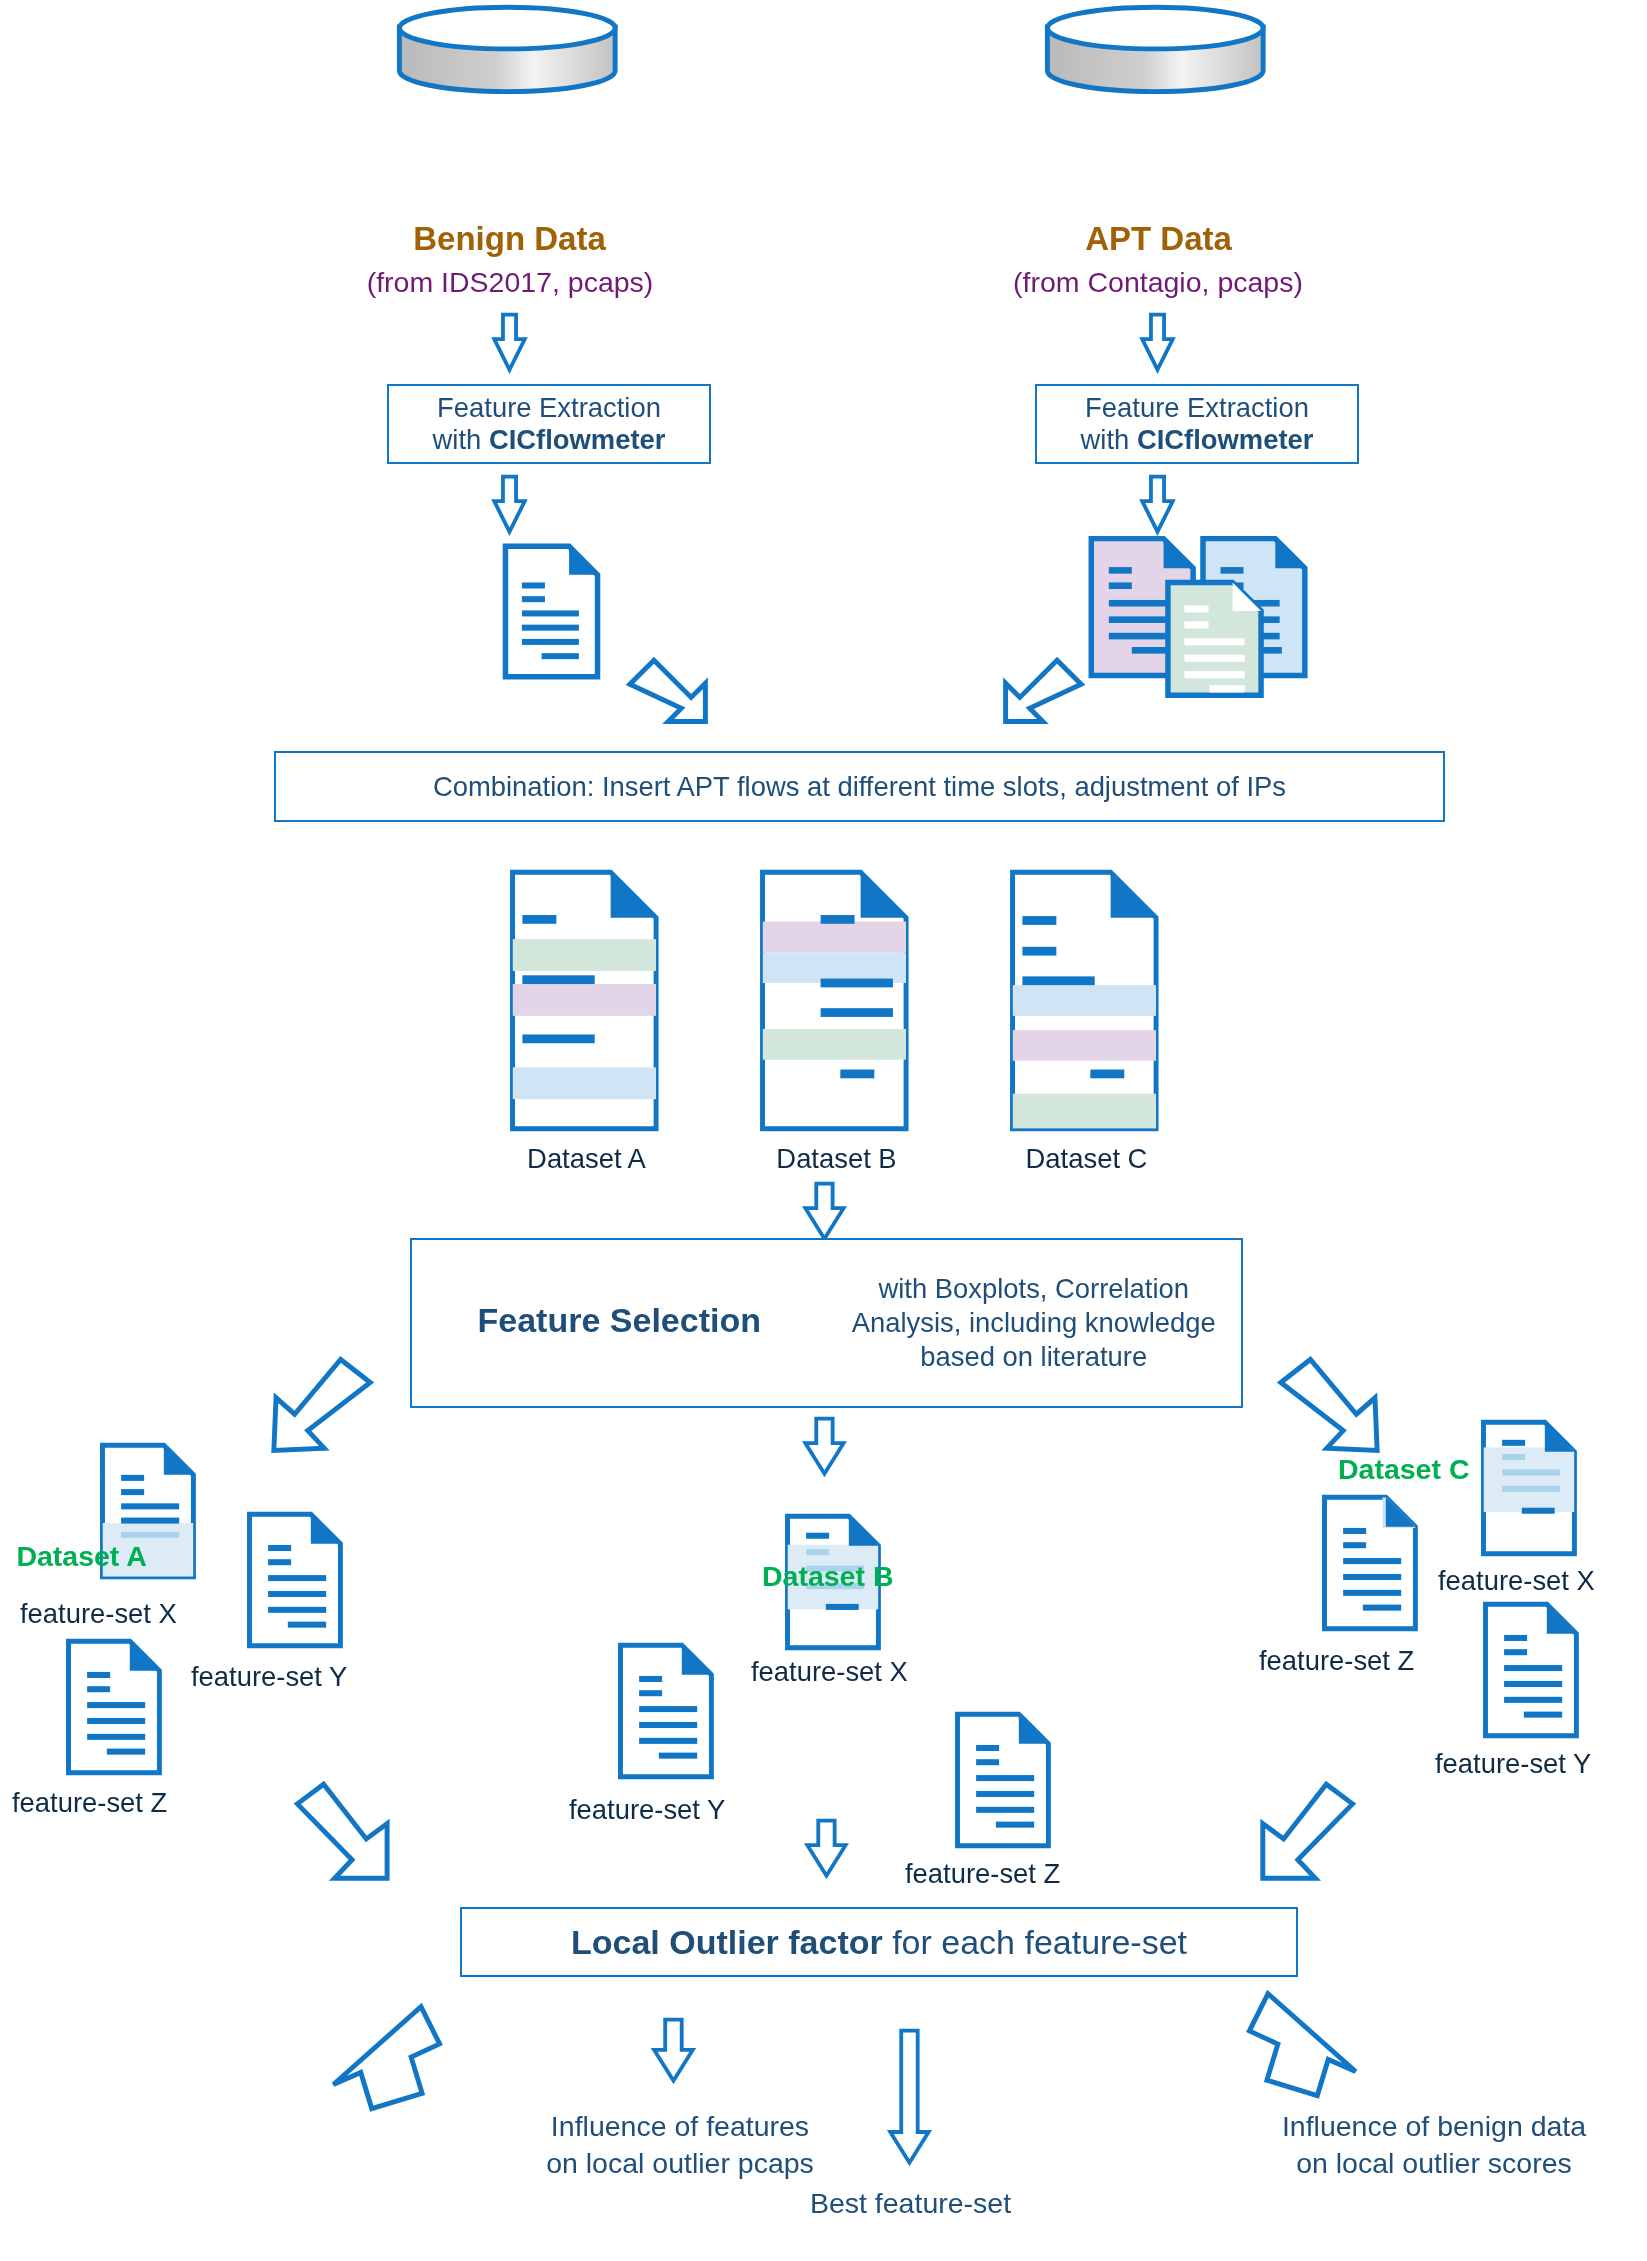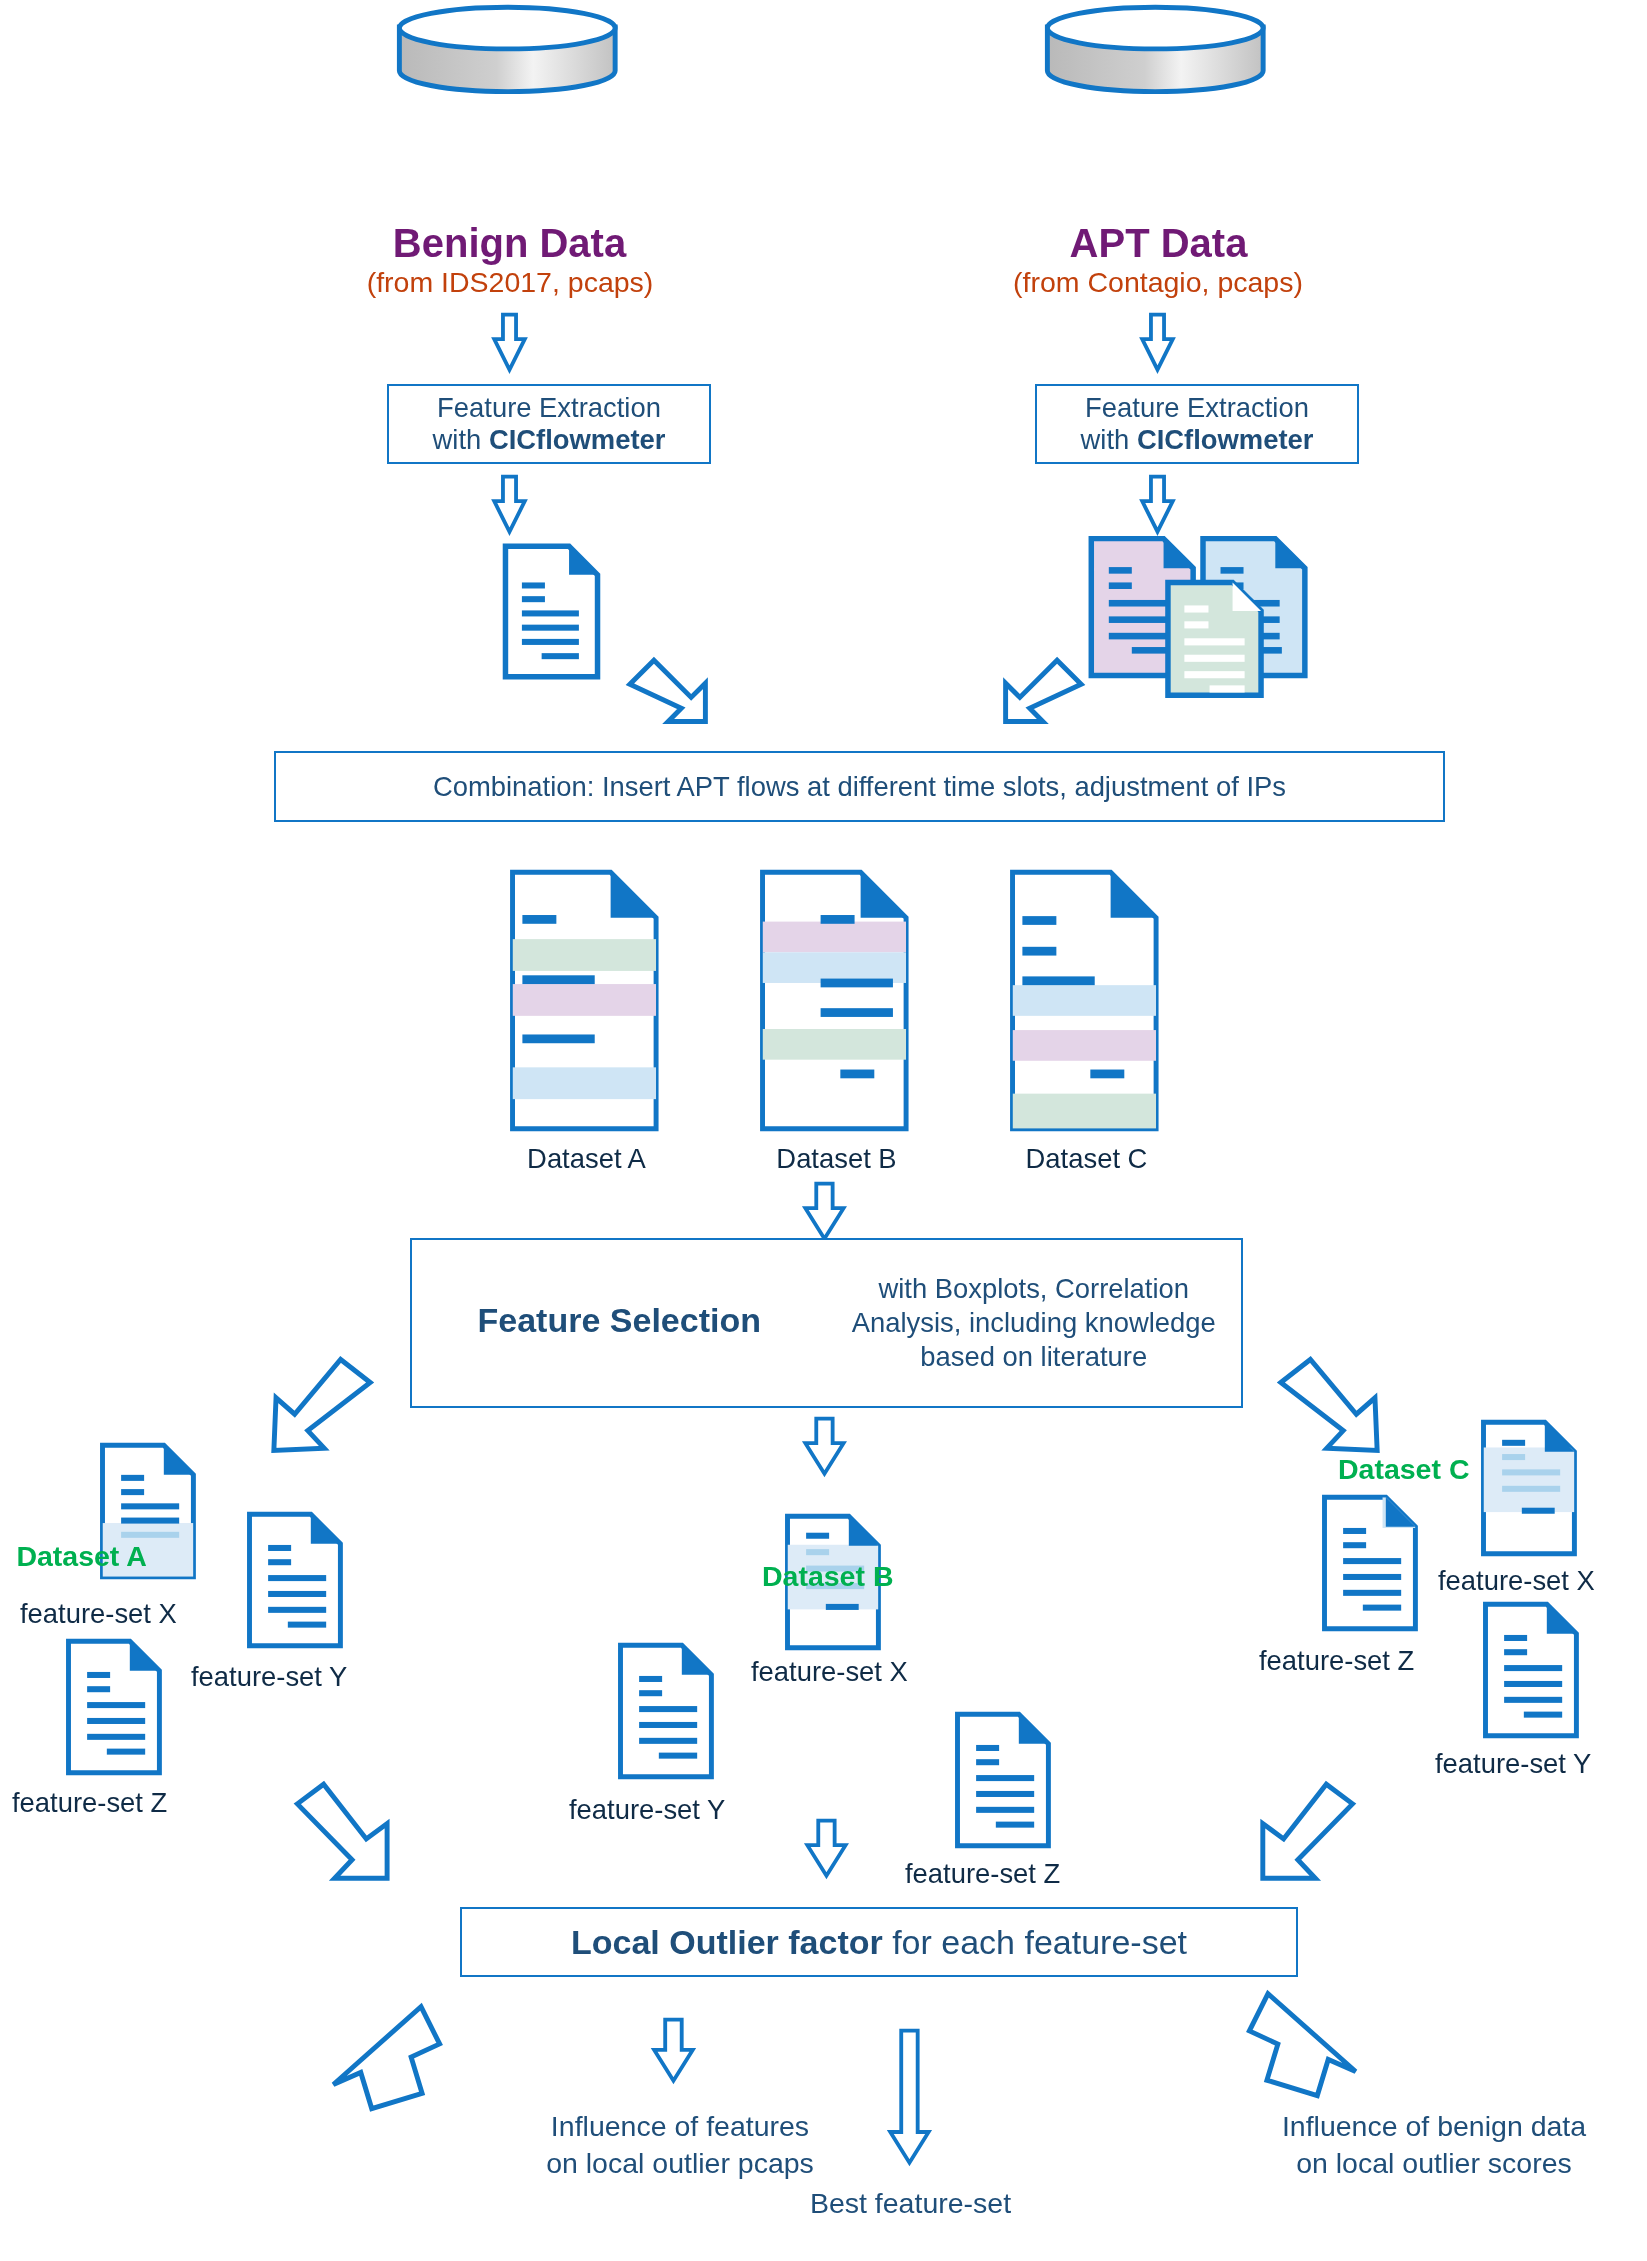--- a/index.html
+++ b/index.html
@@ -23,27 +23,27 @@
   .txt {
     position: absolute;
     color: #1F4E79;
     font-family: "Liberation Sans", sans-serif;
     line-height: 1.22;
     text-align: center;
     white-space: pre-line;
   }
   .txt-bold { font-weight: bold; }
   .src-title {
-    font-size: 40px;
+    font-size: 33px;
     font-weight: bold;
-    color: #701a75;
+    color: #a16207;
   }
   .src-sub {
     font-size: 28.5px;
-    color: #c2410c;
+    color: #701a75;
   }
   .box {
     position: absolute;
     border: 2.7px solid #1176C6;
     background: #ffffff;
     box-sizing: border-box;
     display: flex;
     align-items: center;
     justify-content: flex-start;
     text-align: center;

